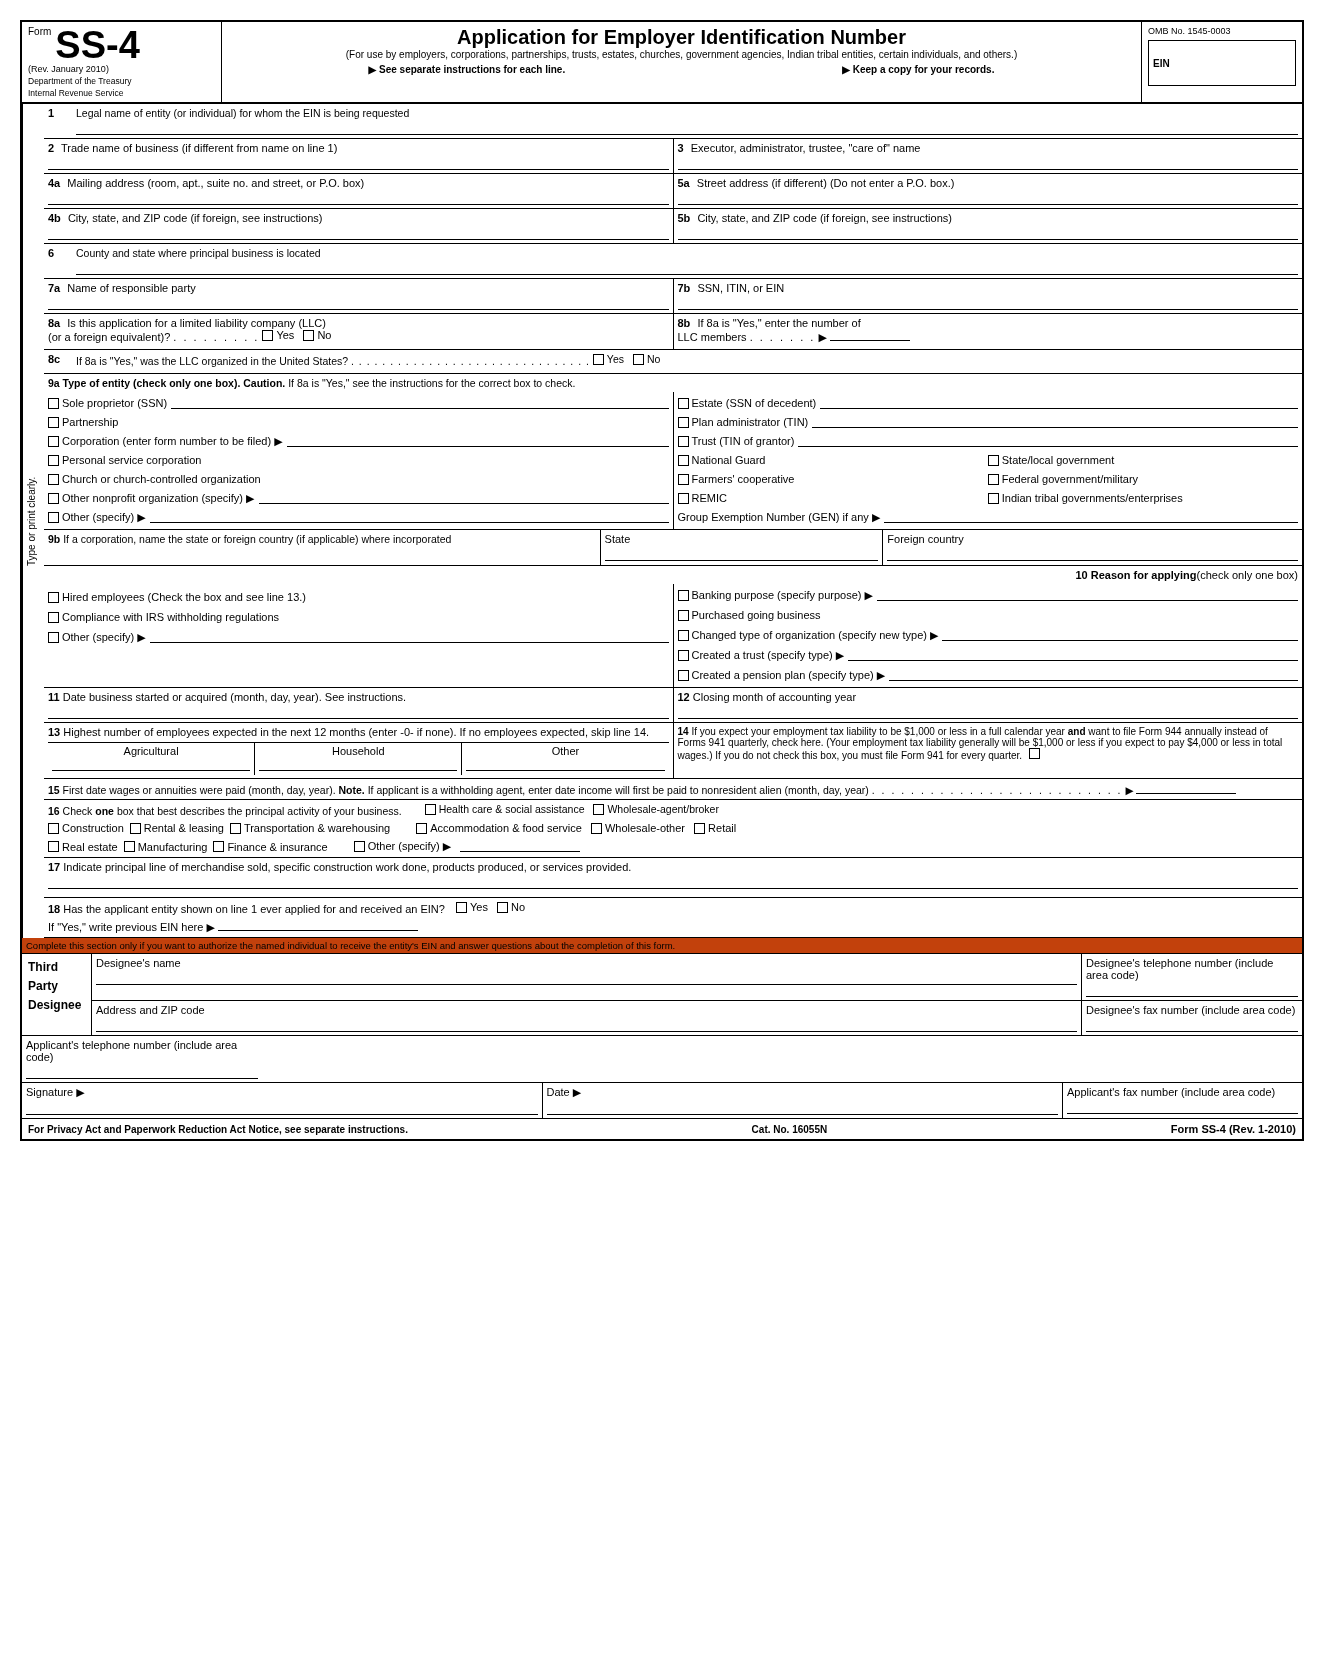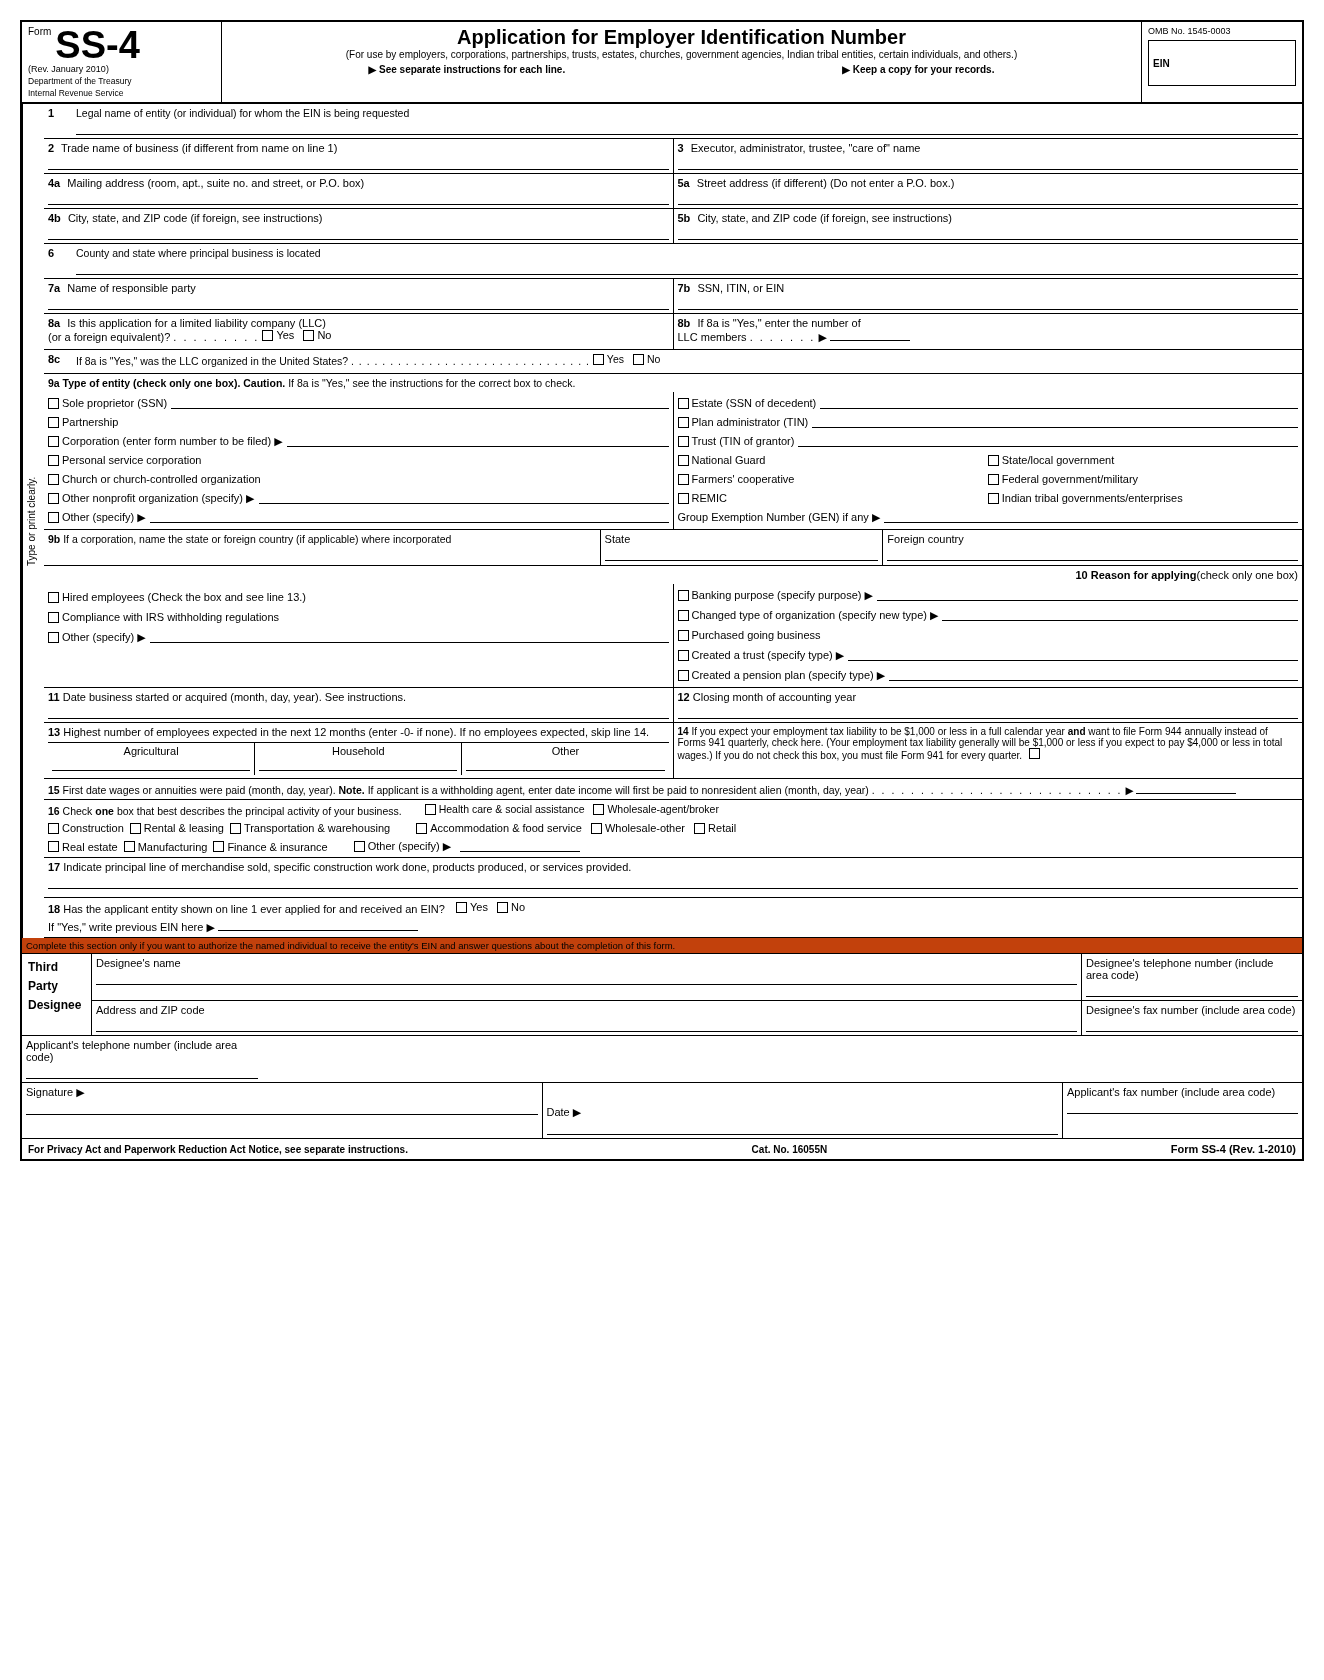--- a/index.html
+++ b/index.html
@@ -358,21 +358,20 @@
       min-height: 28px;
     }
     .sig-line {
       flex: 1;
       border-right: 1px solid #000;
       padding: 3px 4px;
     }
     .date-line {
       flex: 1;
       padding: 3px 4px;
-      margin-top: 20px;
     }
     .footer-row {
       display: flex;
       padding: 4px 6px;
       align-items: center;
       justify-content: space-between;
       font-size: 10px;
       font-weight: bold;
     }
     .footer-right {
@@ -667,26 +666,26 @@
             </div>
           </div>
           <div class="row-10-right">
             <div class="entity-row">
               <span class="checkbox"></span>
               <span>Banking purpose (specify purpose) ▶</span>
               <span class="underline-input" style="flex:1; margin-left:4px;"></span>
             </div>
             <div class="entity-row mt2">
               <span class="checkbox"></span>
+              <span>Purchased going business</span>
+            </div>
+            <div class="entity-row mt2">
+              <span class="checkbox"></span>
               <span>Changed type of organization (specify new type) ▶</span>
               <span class="underline-input" style="flex:1; margin-left:4px;"></span>
-            </div>
-            <div class="entity-row mt2">
-              <span class="checkbox"></span>
-              <span>Purchased going business</span>
             </div>
             <div class="entity-row mt2">
               <span class="checkbox"></span>
               <span>Created a trust (specify type) ▶</span>
               <span class="underline-input" style="flex:1; margin-left:4px;"></span>
             </div>
             <div class="entity-row mt2">
               <span class="checkbox"></span>
               <span>Created a pension plan (specify type) ▶</span>
               <span class="underline-input" style="flex:1; margin-left:4px;"></span>

